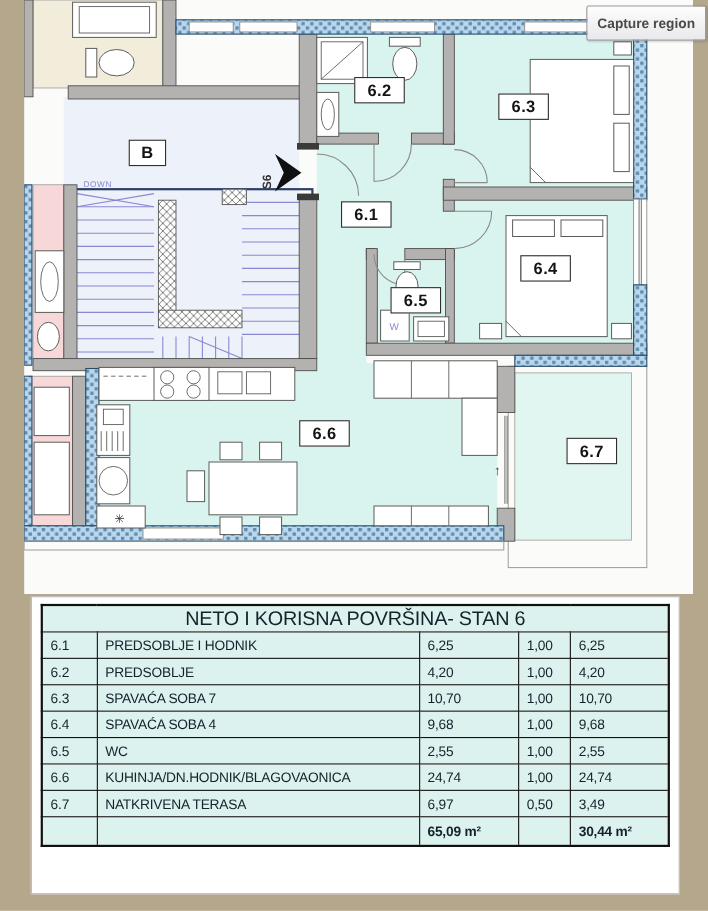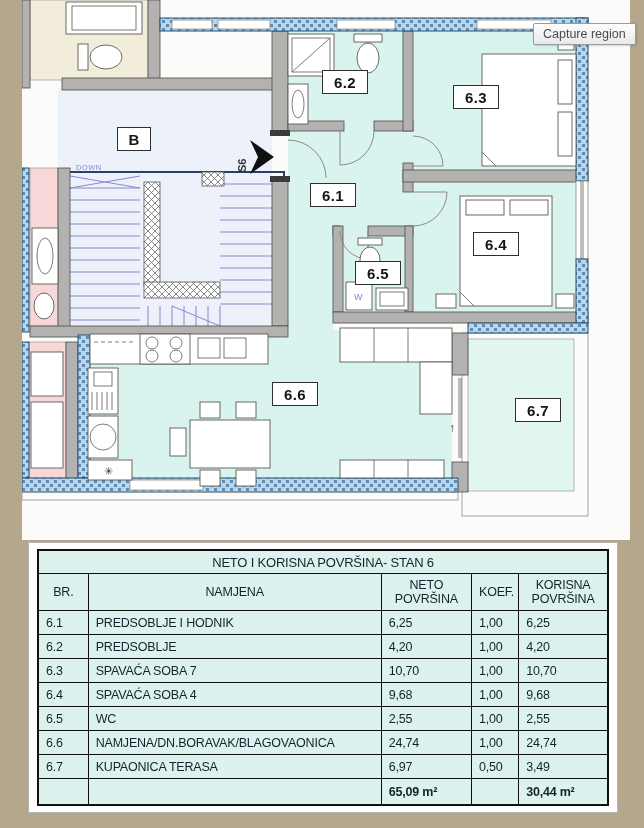--- a/index.html
+++ b/index.html
@@ -16,32 +16,32 @@
   .plan-panel{position:absolute;left:22px;top:0;width:608px;height:540px;background:var(--plan-bg);}
   .plan-panel svg{position:absolute;left:0;top:0;}
 
   
   .room-label{position:absolute;background:#fff;border:1.4px solid var(--label-border);
     color:#141414;font-size:15px;font-weight:600;display:flex;align-items:center;justify-content:center;
     width:46px;height:24px;box-sizing:border-box;letter-spacing:.3px;}
   .room-label.small{width:34px;}
 
   
-  .capture-tip{position:absolute;left:533px;top:23px;height:22px;padding:0 9px;box-sizing:border-box;
+  .capture-tip{position:absolute;left:533px;top:5px;height:32px;padding:0 9px;box-sizing:border-box;
     background:linear-gradient(#fdfdfd,#e9e9ec);border:1px solid #9a9aa2;border-radius:2px;
-    color:#4a4a4a;font-size:12.5px;display:flex;align-items:center;box-shadow:1px 1px 2px rgba(0,0,0,.15);}
+    color:#4a4a4a;font-size:12.5px;display:flex;align-items:center;box-shadow:1px 1px 2px rgba(0,0,0,.15);font-weight:bold;}
 
   
   .table-panel{position:absolute;left:28px;top:542px;width:590px;height:271px;background:#fff;
     border:1px solid #b5b5b5;box-sizing:border-box;}
   table.tbl{border-collapse:collapse;border:2.2px solid #101010;table-layout:fixed;
     position:absolute;left:8px;top:6px;width:572px;}
   .tbl th,.tbl td{border:1.6px solid #101010;background:var(--cell-bg);padding:1px 7px;
     font-size:12.5px;letter-spacing:-0.2px;color:var(--ink);font-weight:normal;overflow:hidden;}
-  .title-row th{text-align:center;height:20px;font-size:13px;white-space:nowrap;}
+  .title-row th{text-align:center;height:20px;font-size:18px;white-space:nowrap;}
   .head-row th{text-align:center;height:34px;line-height:1.15;}
   .tbl tbody td{height:21px;text-align:left;white-space:nowrap;}
   .total-row td{height:23px;white-space:nowrap;font-weight:bold;}
 
   
   .wall{fill:var(--wall-gray);stroke:#4b4b49;stroke-width:.8;}
   .jamb{fill:#3a3a38;}
   .hatch{fill:url(#hb);stroke:var(--hatch-border);stroke-width:1;}
   .core{fill:url(#ch);stroke:#555;stroke-width:.8;}
   .floor-c{fill:var(--floor-cyan);}
@@ -253,27 +253,20 @@
         <col style="width:50px">
           <col style="width:292px">
           <col style="width:90px">
           <col style="width:47px">
           <col style="width:89px">
       </colgroup>
       <thead>
         <tr class="title-row">
           <th colspan="5">NETO I KORISNA POVRŠINA- STAN 6</th>
         </tr>
-        <tr class="head-row">
-          <th>BR.</th>
-          <th>NAMJENA</th>
-          <th>NETO POVRŠINA</th>
-          <th>KOEF.</th>
-          <th>KORISNA POVRŠINA</th>
-        </tr>
       </thead>
       <tbody>
           <tr>
             <td>6.1</td>
             <td>PREDSOBLJE I HODNIK</td>
             <td>6,25</td>
             <td>1,00</td>
             <td>6,25</td>
           </tr>
           <tr>
@@ -299,28 +292,28 @@
           </tr>
           <tr>
             <td>6.5</td>
             <td>WC</td>
             <td>2,55</td>
             <td>1,00</td>
             <td>2,55</td>
           </tr>
           <tr>
             <td>6.6</td>
-            <td>NAMJENA/DN.BORAVAK/BLAGOVAONICA</td>
+            <td>KUHINJA/DN.HODNIK/BLAGOVAONICA</td>
             <td>24,74</td>
             <td>1,00</td>
             <td>24,74</td>
           </tr>
           <tr>
             <td>6.7</td>
-            <td>KUPAONICA TERASA</td>
+            <td>NATKRIVENA TERASA</td>
             <td>6,97</td>
             <td>0,50</td>
             <td>3,49</td>
           </tr>
         </tbody>
       <tfoot>
         <tr class="total-row">
           <td></td>
           <td></td>
           <td>65,09 m²</td>

